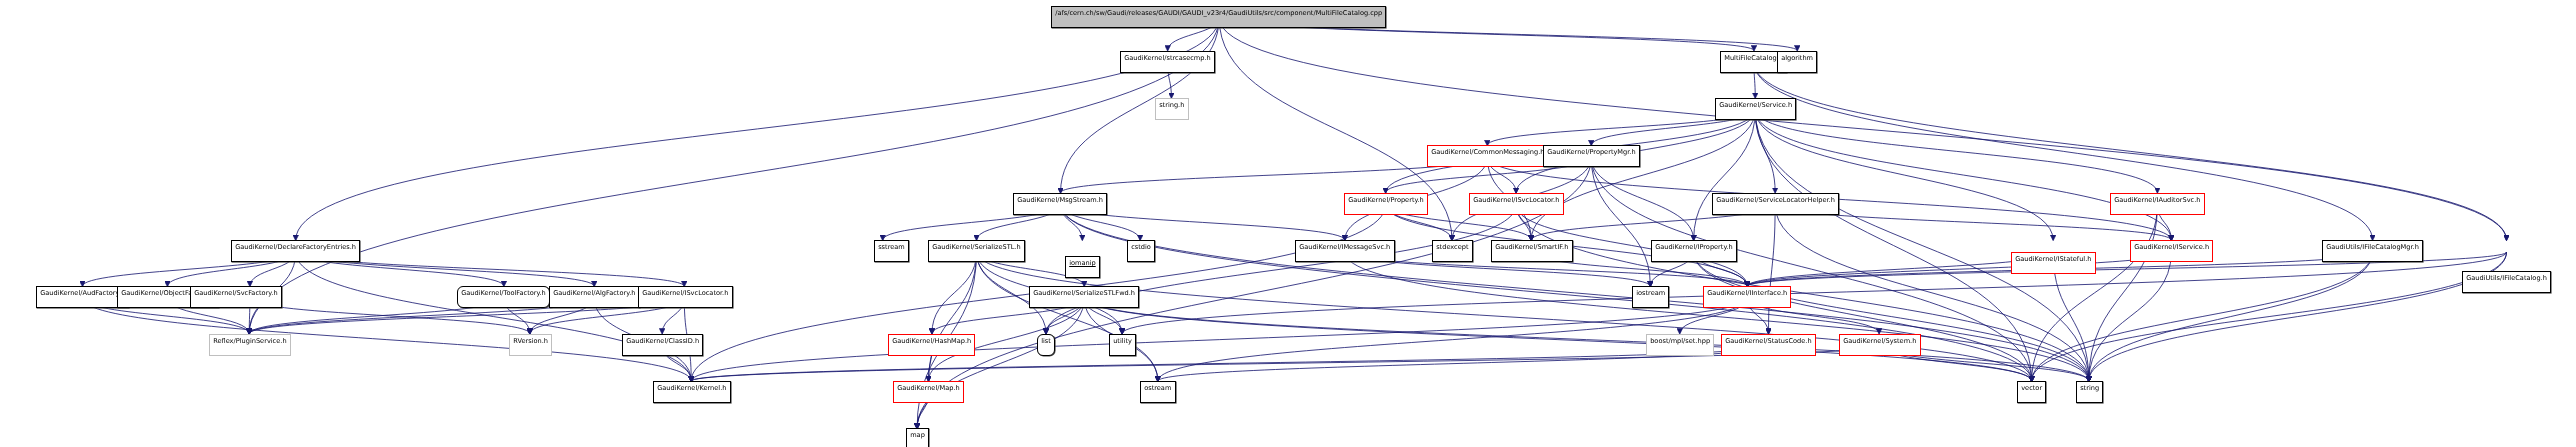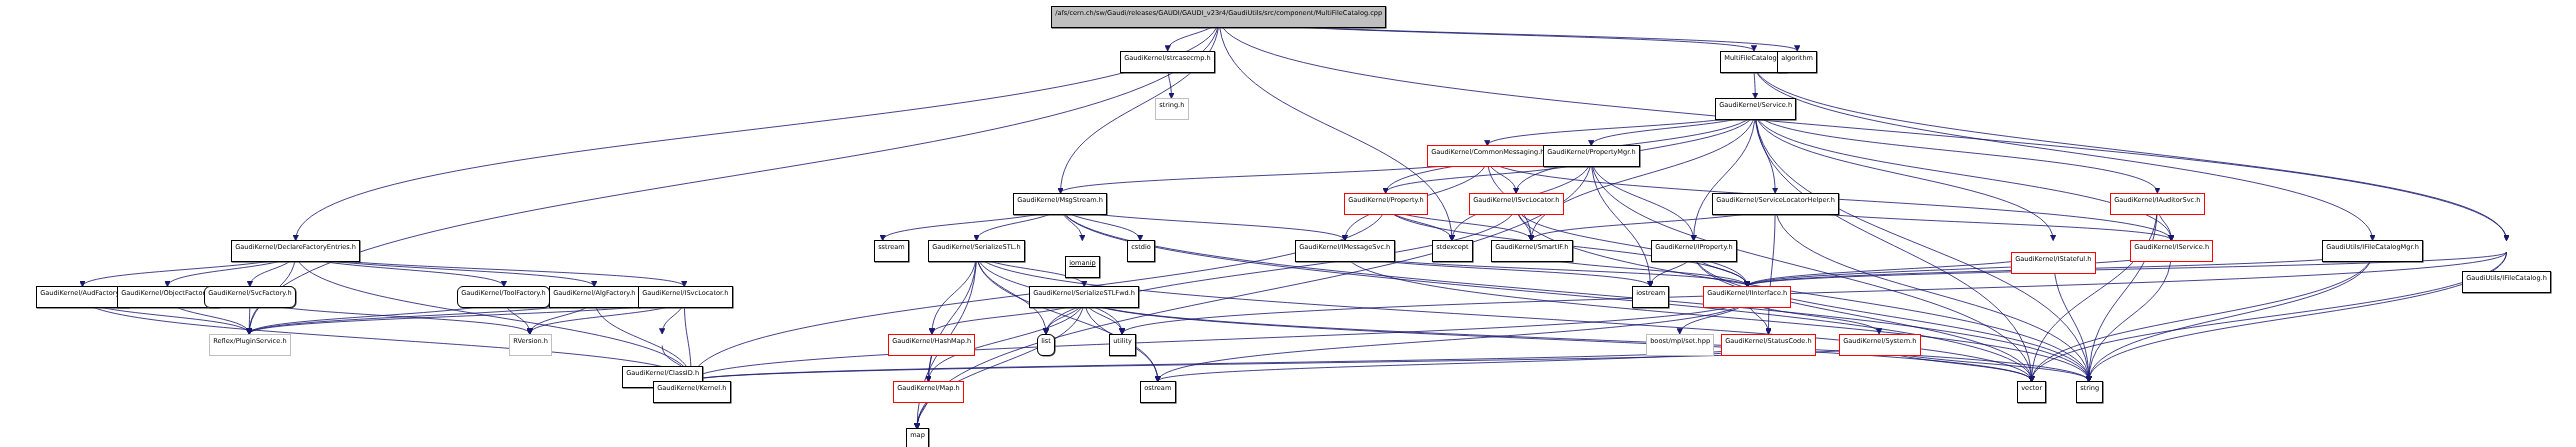--- a/index.html
+++ b/index.html
@@ -181,31 +181,31 @@
   <div class="node" style="left:1432px;top:240px;">stdexcept</div>
   <div class="node" style="left:1491px;top:240px;">GaudiKernel/SmartIF.h</div>
   <div class="node" style="left:1651px;top:240px;">GaudiKernel/IProperty.h</div>
   <div class="node red" style="left:2011px;top:252px;">GaudiKernel/IStateful.h</div>
   <div class="node red" style="left:2130px;top:240px;">GaudiKernel/IService.h</div>
   <div class="node" style="left:2322px;top:240px;">GaudiUtils/IFileCatalogMgr.h</div>
   <div class="node" style="left:2462px;top:244px;margin-top:27px;">GaudiUtils/IFileCatalog.h</div>
 
   <div class="node" style="left:36px;top:286px;">GaudiKernel/AudFactory.h</div>
   <div class="node" style="left:117px;top:286px;">GaudiKernel/ObjectFactory.h</div>
-  <div class="node" style="left:204px;top:286px;border-radius:6px;">GaudiKernel/SvcFactory.h</div>
+  <div class="node" style="left:190px;top:286px;">GaudiKernel/SvcFactory.h</div>
   <div class="node" style="left:457px;top:286px;border-radius:6px;">GaudiKernel/ToolFactory.h</div>
   <div class="node" style="left:549px;top:286px;">GaudiKernel/AlgFactory.h</div>
   <div class="node" style="left:638px;top:286px;">GaudiKernel/ISvcLocator.h</div>
   <div class="node" style="left:1029px;top:286px;">GaudiKernel/SerializeSTLFwd.h</div>
   <div class="node" style="left:1632px;top:286px;">iostream</div>
   <div class="node red" style="left:1703px;top:286px;">GaudiKernel/IInterface.h</div>
 
   <div class="node gray" style="left:209px;top:334px;">Reflex/PluginService.h</div>
   <div class="node gray" style="left:509px;top:334px;">RVersion.h</div>
-  <div class="node" style="left:622px;top:334px;margin-top:32px;">GaudiKernel/ClassID.h</div>
+  <div class="node" style="left:622px;top:334px;">GaudiKernel/ClassID.h</div>
   <div class="node red" style="left:888px;top:334px;">GaudiKernel/HashMap.h</div>
   <div class="node" style="left:1037px;top:334px;border-radius:6px;">list</div>
   <div class="node" style="left:1109px;top:334px;">utility</div>
   <div class="node gray" style="left:1646px;top:334px;">boost/mpl/set.hpp</div>
   <div class="node red" style="left:1721px;top:334px;">GaudiKernel/StatusCode.h</div>
   <div class="node red" style="left:1839px;top:334px;">GaudiKernel/System.h</div>
 
   <div class="node" style="left:653px;top:381px;">GaudiKernel/Kernel.h</div>
   <div class="node red" style="left:893px;top:381px;">GaudiKernel/Map.h</div>
   <div class="node" style="left:1140px;top:381px;">ostream</div>

